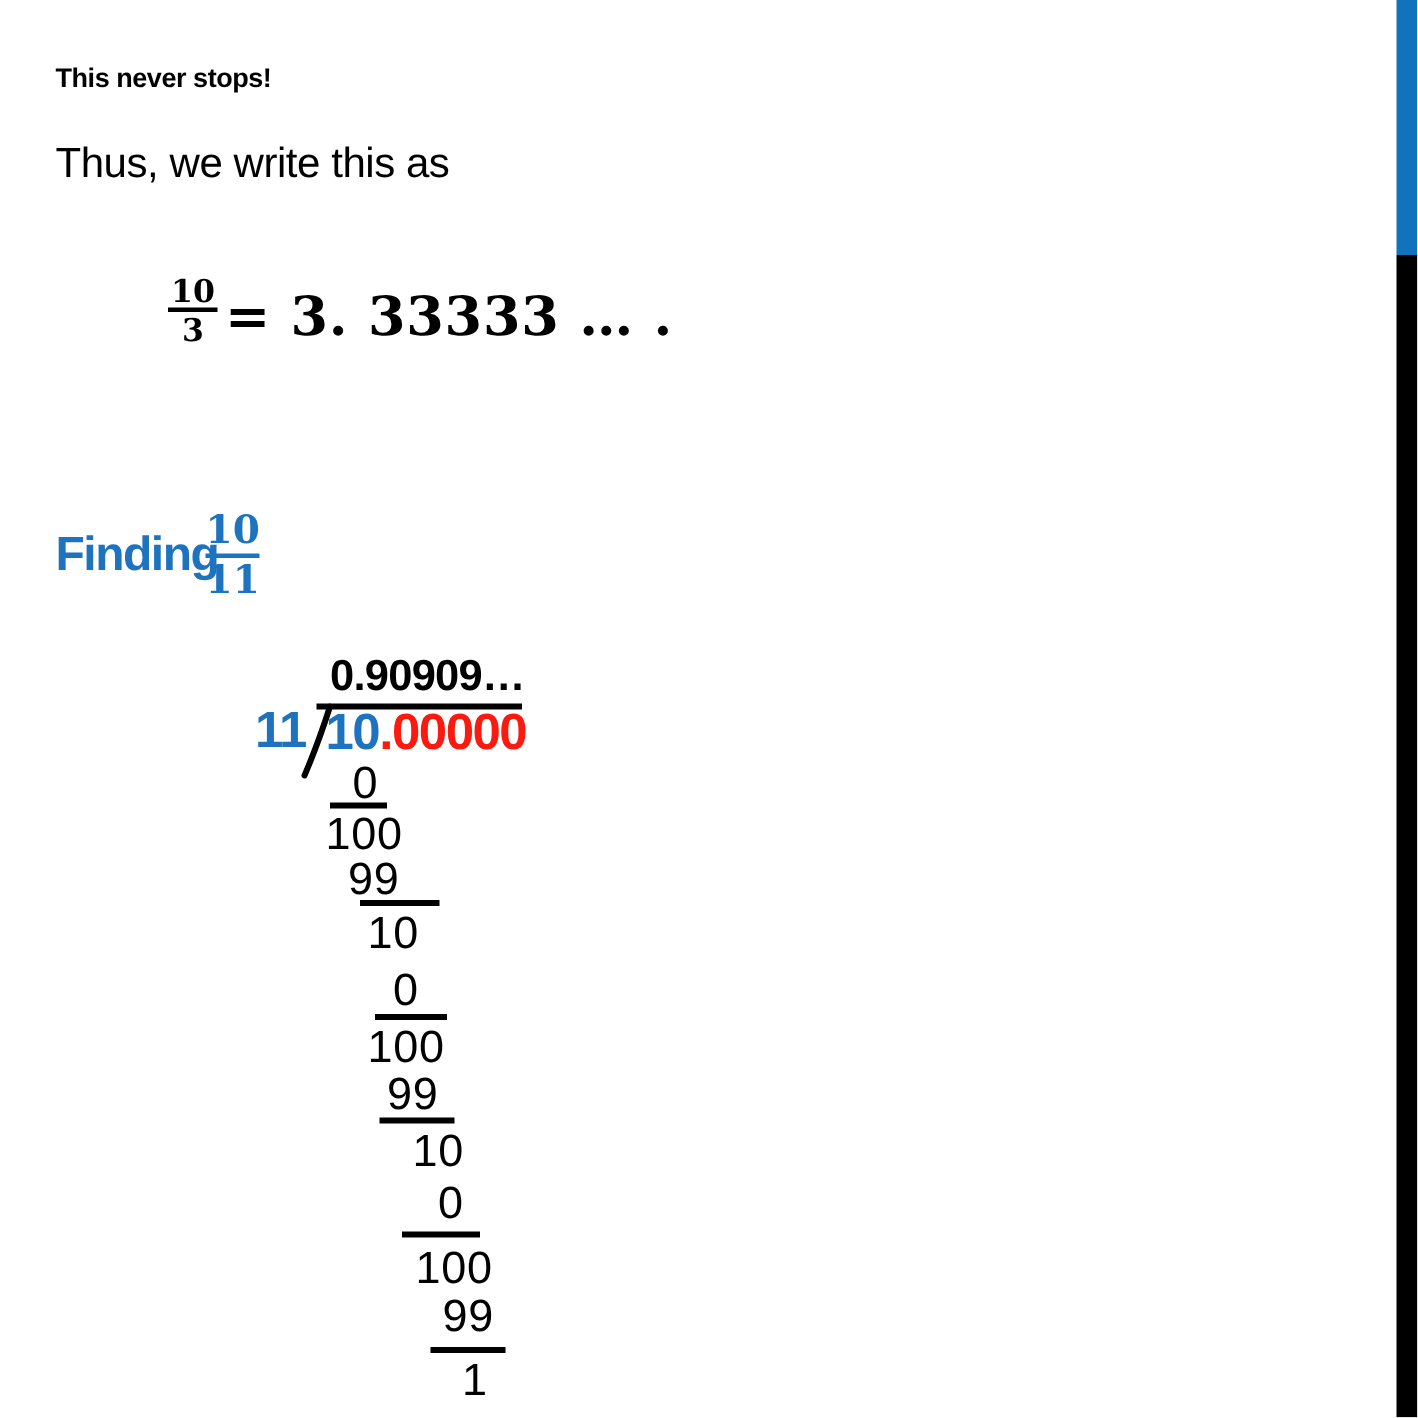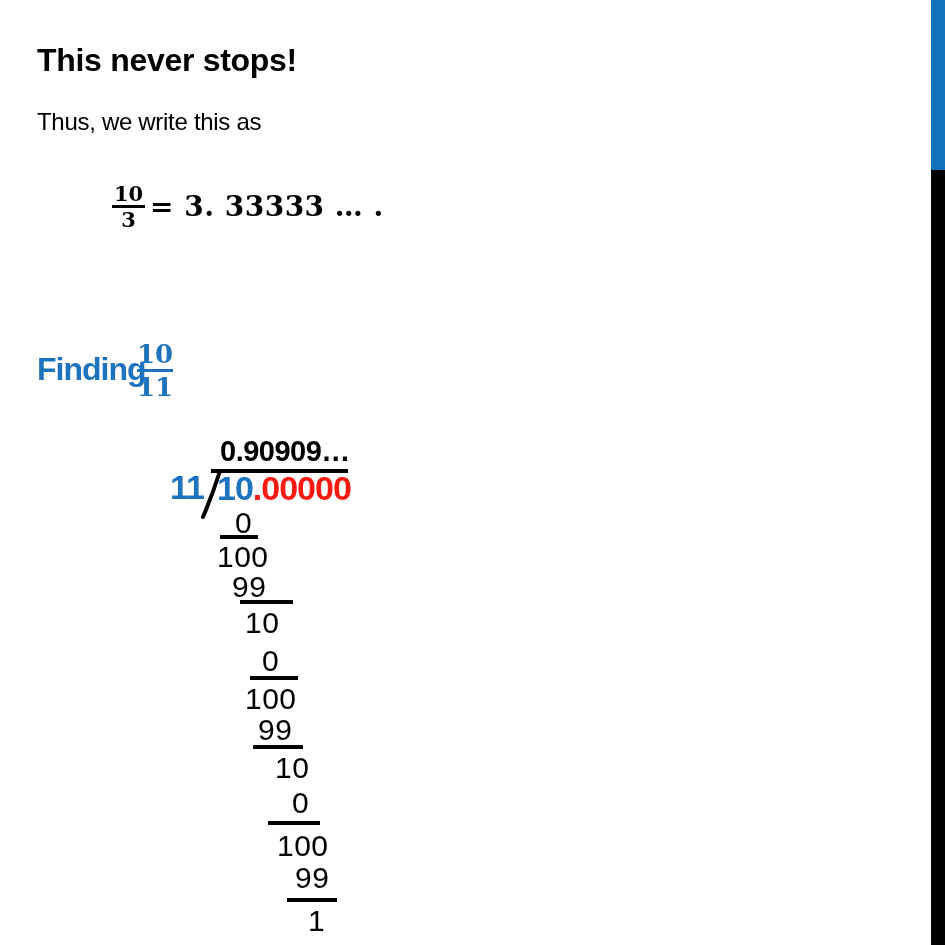--- a/index.html
+++ b/index.html
@@ -35,28 +35,28 @@
     position: absolute;
     left: 931px; top: 170px;
     width: 14px; height: 775px;
     background: #000000;
   }
 
   
   .heading {
     position: absolute;
     left: 37px; top: 42px;
-    font-size: 32px;
+    font-size: 18px;
     font-weight: bold;
     letter-spacing: -0.3px;
   }
   .intro {
     position: absolute;
-    left: 37px; top: 108px;
-    font-size: 24px;
+    left: 37px; top: 93px;
+    font-size: 28px;
     letter-spacing: -0.3px;
   }
 
   
   .frac {
     display: inline-flex;
     flex-direction: column;
     align-items: center;
     font-family: "DejaVu Serif", serif;
     font-weight: bold;
@@ -72,21 +72,21 @@
     width: 400px; height: 60px;
   }
   .equation .frac { position: absolute; left: 0; top: 0; min-width: 30px; font-size: 21px; color: #000; }
   .equation .frac .num, .equation .frac .den { padding: 0 2px; }
   .equation .frac .bar { width: 100%; height: 3px; background: #000; margin: 1px 0; }
   .eq-result {
     position: absolute;
     left: 38px; top: 7px;
     font-family: "DejaVu Serif", serif;
     font-weight: bold;
-    font-size: 28px;
+    font-size: 36px;
     letter-spacing: 0.5px;
     white-space: nowrap;
   }
 
   
   .finding {
     position: absolute;
     left: 37px; top: 341px;
     height: 62px;
   }

